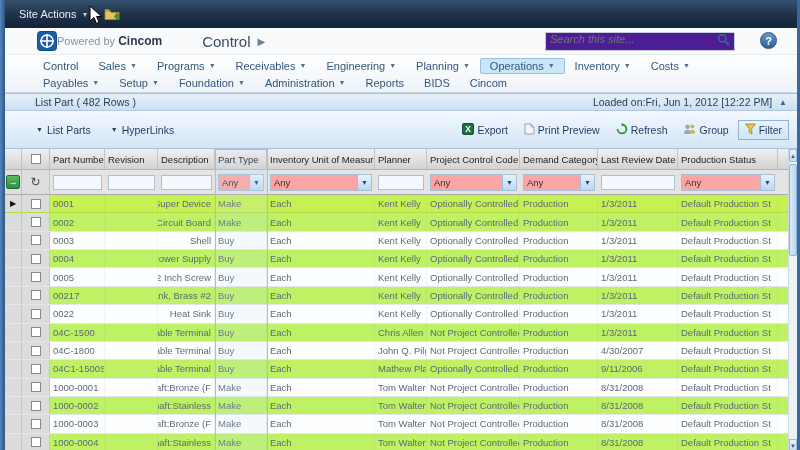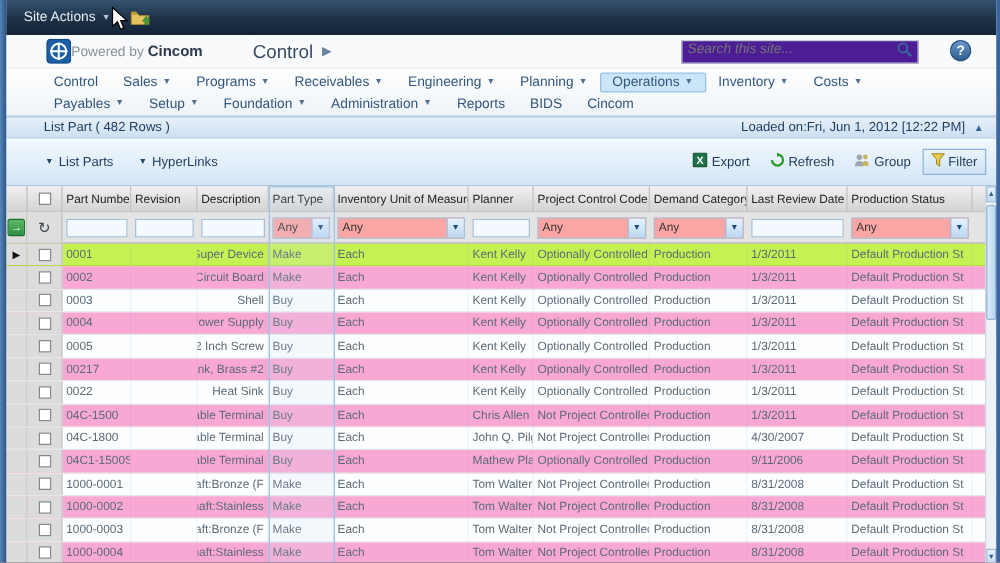--- a/index.html
+++ b/index.html
@@ -81,21 +81,21 @@
   .fval { flex:1; font-size:9.5px; color:#333; padding-left:3px; overflow:hidden; }
   .fbtn { width:14px; height:100%; background:linear-gradient(#e7f2fc,#bad8f1); border-left:1px solid #9dbfdd;
           color:#1d4d7c; font-size:7px; display:flex; align-items:center; justify-content:center; }
   .applybtn { width:14px; height:14px; background:linear-gradient(#5cb964,#2e9040); border:1px solid #1f7030;
           border-radius:2px; color:#fff; font-size:9px; font-weight:bold; display:flex; align-items:center;
           justify-content:center; line-height:1; }
   .freload { font-size:12px; color:#3d4a57; line-height:1; }
 
   .gbody { height:257px; display:flex; flex-direction:column; }
   .grow { flex:1; display:flex; border-bottom:1px solid #e3e7eb; background:#fdfeff; min-height:0; }
-  .grow.alt { background:#f9a8d4;text-align:right; }
+  .grow.alt { background:#bef264;text-align:right; }
   .grow.sel { background:#c7f153; border-bottom-color:#b2dc48; }
   .rind { width:17px; background:#dcdcdc; border-right:1px solid #c6c6c6; color:#111; font-size:8px;
           display:flex; align-items:center; justify-content:center; }
   .rchk { width:28px; background:#dcdcdc; border-right:1px solid #c6c6c6; display:flex;
           align-items:center; justify-content:center; }
   .cbox { width:10px; height:10px; background:#fff; border:1px solid #888; }
   .dcell { font-size:9.5px; color:#5b6a76; padding:0 3px; display:flex; align-items:center;
            border-right:1px solid rgba(120,150,180,0.10); }
   .dcell.ra { justify-content:flex-end; }
 
@@ -266,20 +266,27 @@
       </div>
     <div class="btns" id="tb-btns">
         <div class="tbtn">
           <span><svg width="12" height="12">
               <rect x="0.5" y="0.5" width="11" height="11" rx="1.5" fill="#1e7145" stroke="#14502f"></rect>
               <text x="6" y="9.3" font-size="8.5" font-weight="bold" fill="#fff" text-anchor="middle" font-family="sans-serif">X</text>
             </svg></span>
           <span>Export</span>
         </div>
         <div class="tbtn">
+          <span><svg width="11" height="12">
+              <path d="M1 1 h6 l3 3 v7 h-9 z" fill="#f2f5f8" stroke="#8a97a5" stroke-width="0.9"></path>
+              <path d="M7 1 l3 3 h-3 z" fill="#c6d0da" stroke="#8a97a5" stroke-width="0.6"></path>
+            </svg></span>
+          <span>Print Preview</span>
+        </div>
+        <div class="tbtn">
           <span><svg width="12" height="12" viewBox="0 0 12 12">
               <path d="M6 1.6 A4.4 4.4 0 1 1 1.6 6" fill="none" stroke="#2d9a2d" stroke-width="1.8"></path>
               <path d="M5.6 0 L9 1.7 L5.6 3.5 Z" fill="#2d9a2d"></path>
             </svg></span>
           <span>Refresh</span>
         </div>
         <div class="tbtn">
           <span><svg width="13" height="12">
               <circle cx="4.5" cy="3.8" r="2.2" fill="#9aa6b2"></circle>
               <path d="M1 11 q0-4.2 3.5-4.2 q3.5 0 3.5 4.2 z" fill="#9aa6b2"></path>

